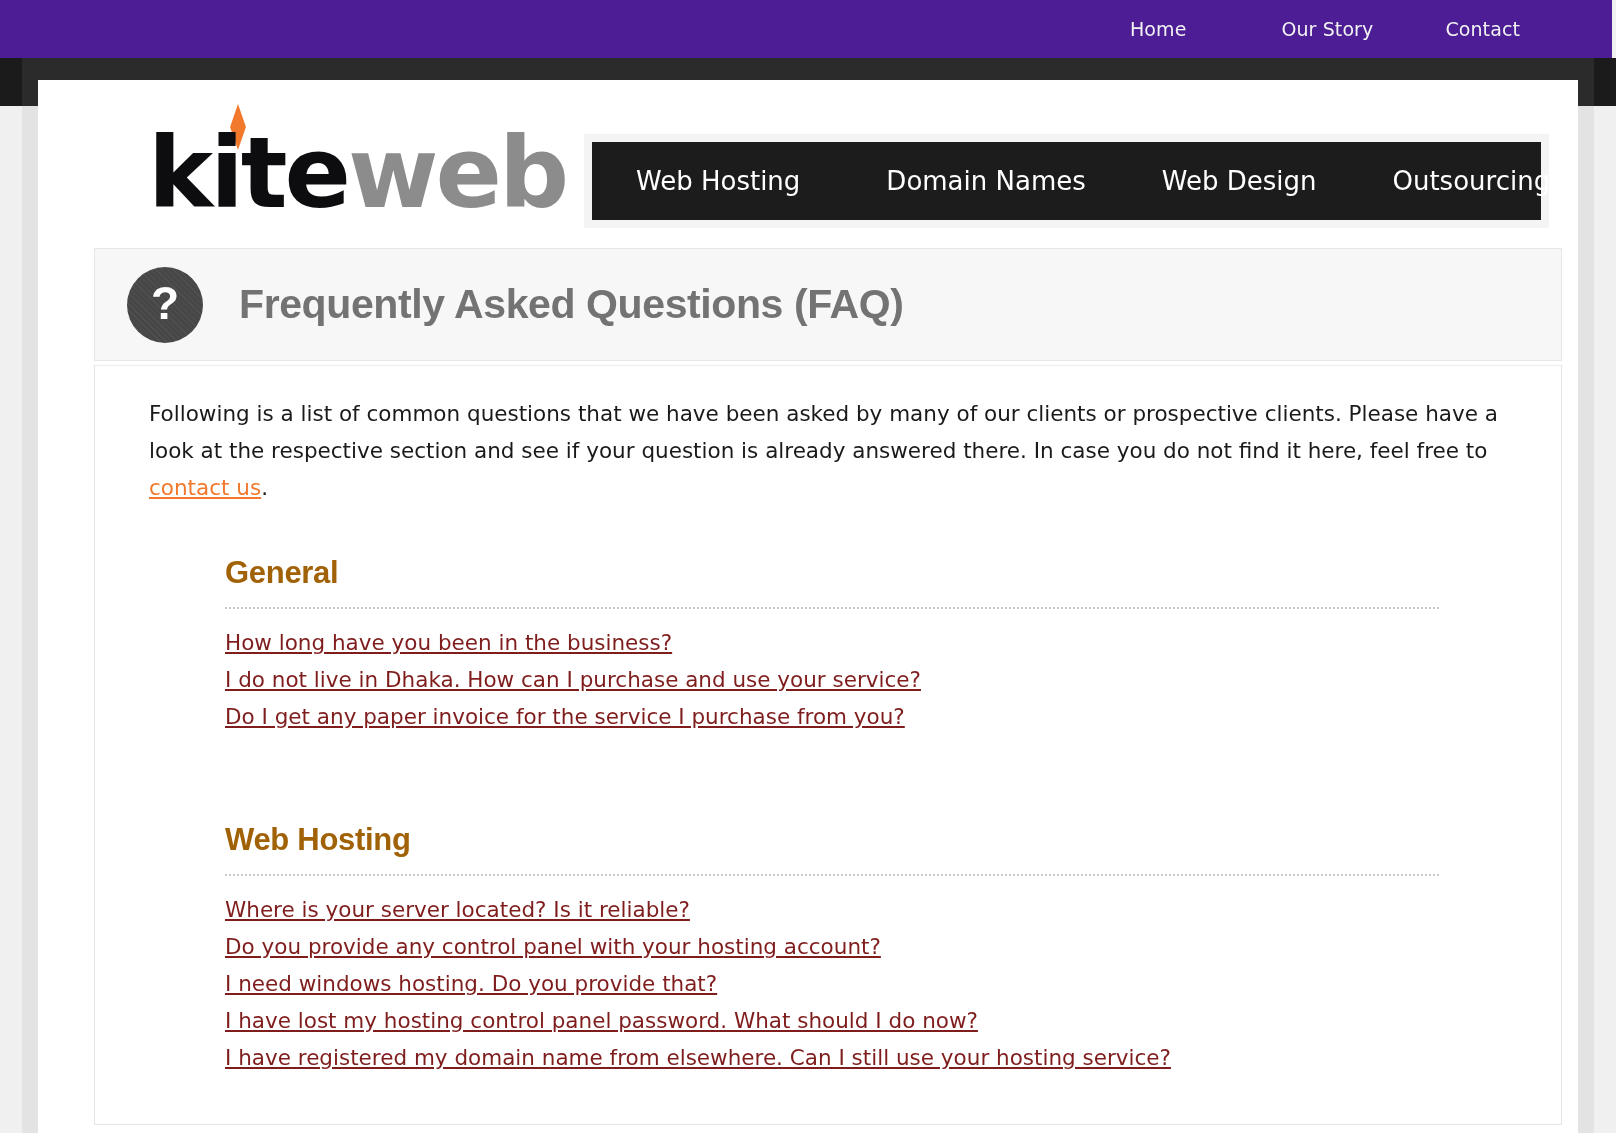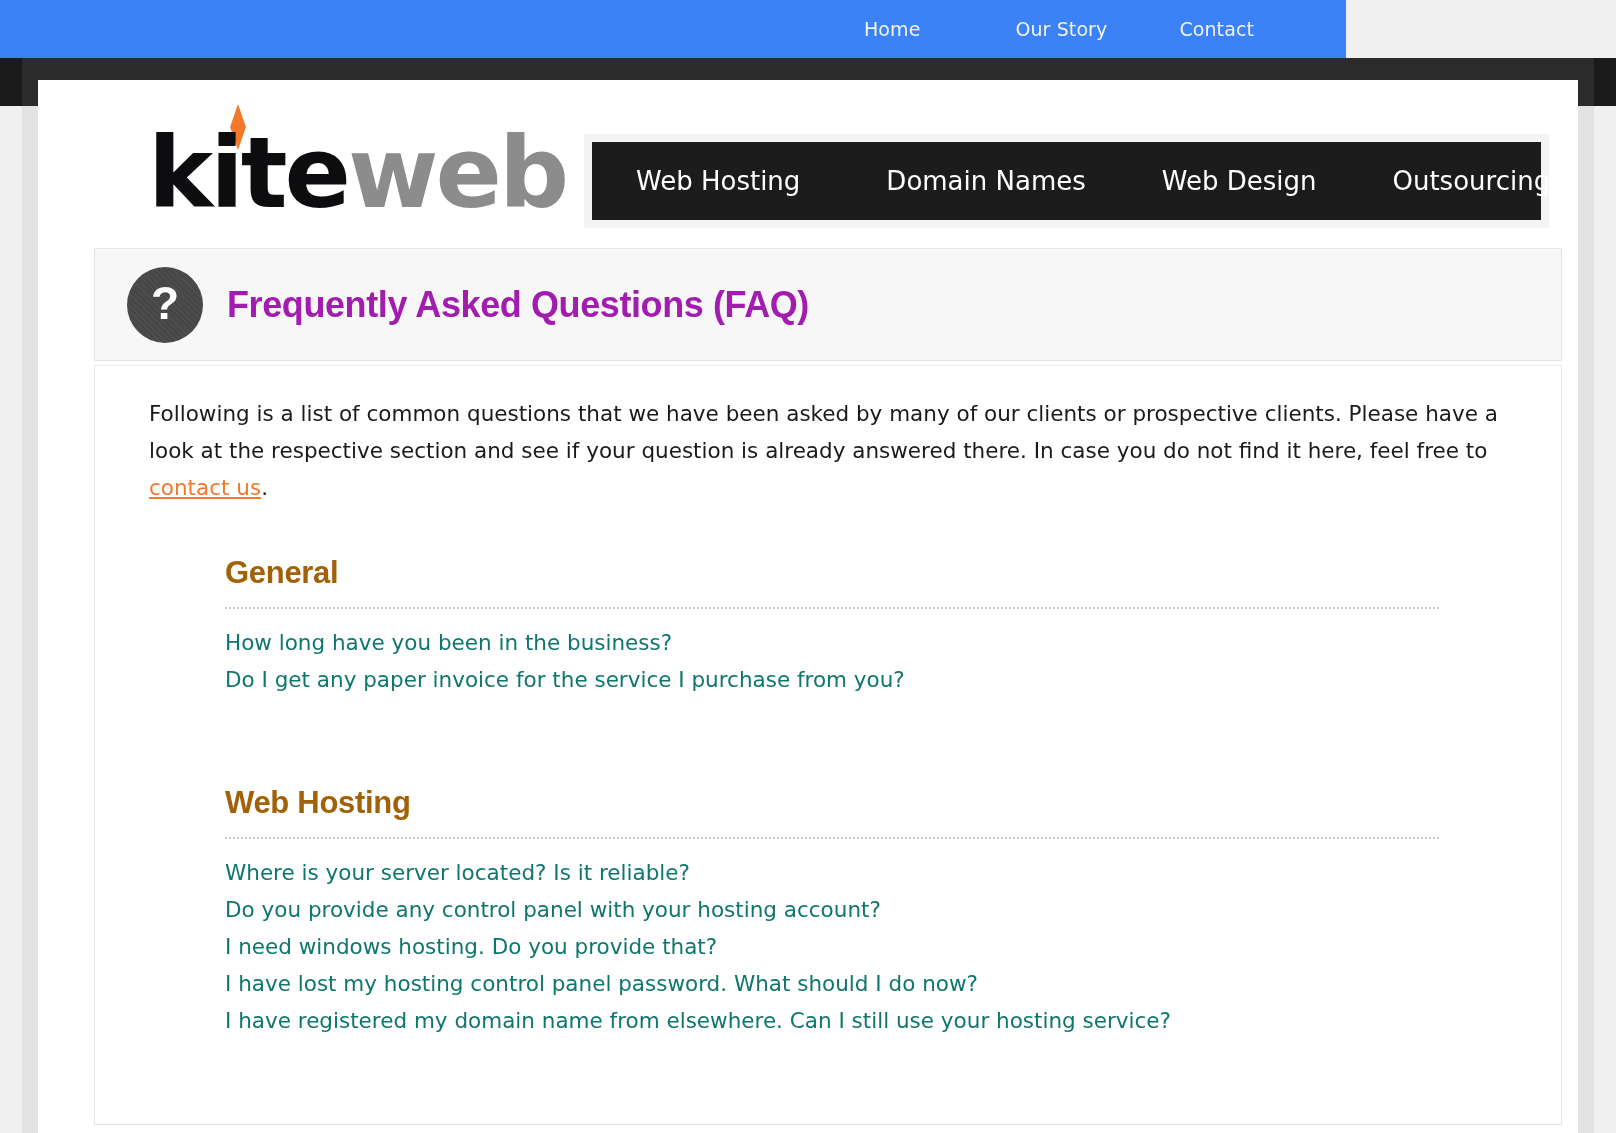--- a/index.html
+++ b/index.html
@@ -13,23 +13,23 @@
   body {
     font-family: "DejaVu Sans", "Liberation Sans", sans-serif;
     background: #f0f0f0;
     position: relative;
   }
 
   
   .topbar {
     position: absolute;
     top: 0; left: 0;
-    width: 1346px;
+    width: 1612px;
     height: 58px;
-    background: #3b82f6;
+    background: #4c1d95;
     display: flex;
     align-items: center;
     justify-content: flex-end;
     z-index: 30;
   }
   .topbar-nav {
     display: flex;
     align-items: center;
   }
   .topbar-link {
@@ -201,25 +201,25 @@
   .qmark span {
     color: #ffffff;
     font-size: 46px;
     font-weight: 700;
     line-height: 1;
     font-family: "Liberation Sans", sans-serif;
     margin-top: -4px;
   }
 
   .page-title {
-    margin-left: 24px;
+    margin-left: 36px;
     font-family: "Liberation Sans", sans-serif;
-    font-size: 36px;
+    font-size: 41px;
     font-weight: 700;
-    color: #a21caf;
+    color: #737373;
     letter-spacing: -0.4px;
   }
 
   
   .panel-content {
     margin: 4px 16px 0 16px;
     background: #ffffff;
     border: 1px solid #e6e6e6;
     border-top: 1px solid #ededed;
     min-height: 760px;
@@ -255,22 +255,23 @@
     border-bottom: 2px dotted #c9c9c9;
   }
 
   .faq-list {
     list-style: none;
     margin-top: 16px;
   }
   .faq-list li { margin: 0; padding: 0; }
   .faq-link {
     display: inline-block;
-    color: #0f766e;
+    color: #7f1d1d;
     font-size: 21.5px;
+    text-decoration: underline;
     text-underline-offset: 2px;
     line-height: 1.72;
     cursor: pointer;
   }
 </style>
 </head>
 <body>
 
 <div class="topbar">
   <nav class="topbar-nav">
@@ -316,20 +317,21 @@
   </section>
 
   <section class="panel-content">
 
     <p class="intro"><span>Following is a list of common questions that we have been asked by many of our clients or prospective clients. Please have a look at the respective section and see if your question is already answered there. In case you do not find it here, feel free to </span><a>contact us</a><span>.</span></p>
 
     <div class="faq-group first">
       <h2 class="group-heading">General</h2>
       <ul class="faq-list">
         <li><a class="faq-link">How long have you been in the business?</a></li>
+        <li><a class="faq-link">I do not live in Dhaka. How can I purchase and use your service?</a></li>
         <li><a class="faq-link">Do I get any paper invoice for the service I purchase from you?</a></li>
       </ul>
     </div>
 
     <div class="faq-group next">
       <h2 class="group-heading">Web Hosting</h2>
       <ul class="faq-list">
         <li><a class="faq-link">Where is your server located? Is it reliable?</a></li>
         <li><a class="faq-link">Do you provide any control panel with your hosting account?</a></li>
         <li><a class="faq-link">I need windows hosting. Do you provide that?</a></li>

